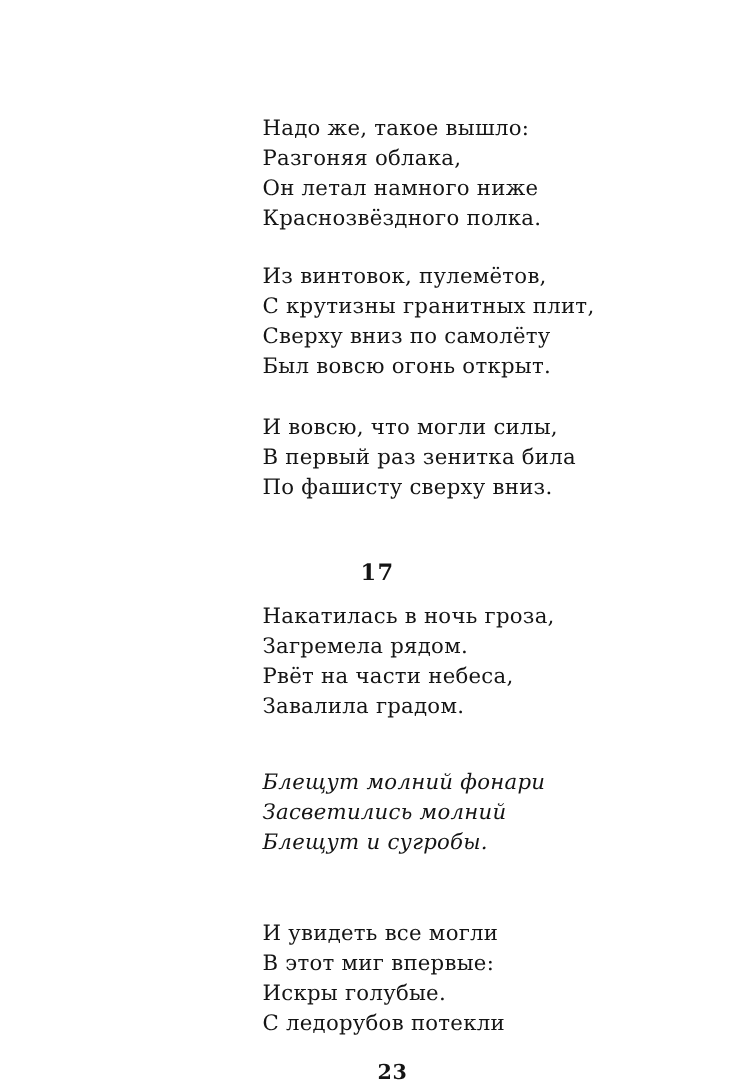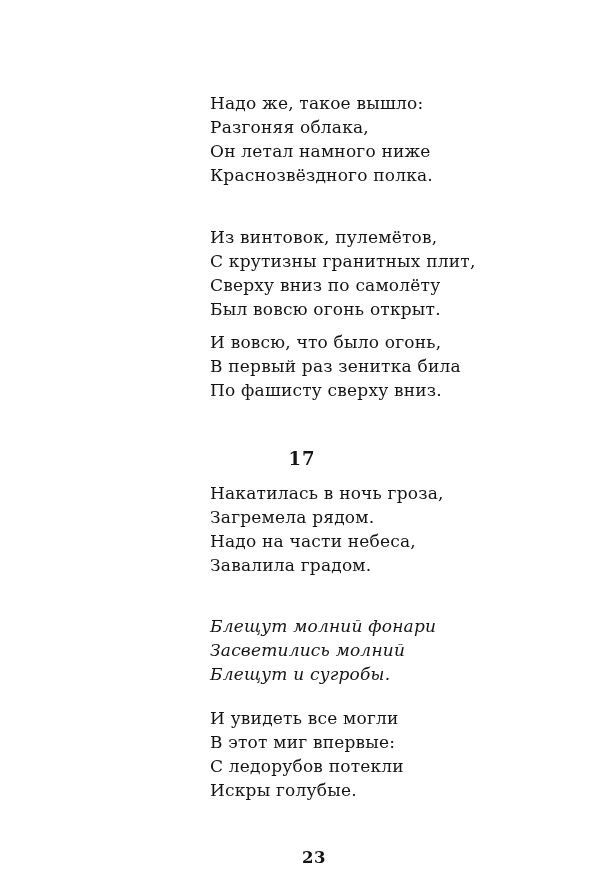--- a/index.html
+++ b/index.html
@@ -24,25 +24,25 @@
     font-size: 17px;
     line-height: 24px;
     letter-spacing: 0.2px;
   }
   .stanza p {
     margin: 0;
     padding: 0;
     white-space: nowrap;
   }
   .stanza-1 { top: 44px; }
-  .stanza-2 { top: 178px; }
+  .stanza-2 { top: 162px; }
   .stanza-3 { top: 283px; }
   .stanza-4 { top: 434px; }
   .stanza-5 { top: 567px; font-style: italic; }
-  .stanza-6 { top: 659px; }
+  .stanza-6 { top: 688px; }
   .section-heading {
     position: absolute;
     top: 401px;
     left: 0;
     width: 600px;
     text-align: center;
     font-size: 18px;
     font-weight: 700;
     letter-spacing: 1px;
     transform: translateX(2px);
@@ -72,42 +72,42 @@
   </div>
 
   <div class="stanza stanza-2">
     <p>Из винтовок, пулемётов,</p>
     <p>С крутизны гранитных плит,</p>
     <p>Сверху вниз по самолёту</p>
     <p>Был вовсю огонь открыт.</p>
   </div>
 
   <div class="stanza stanza-3">
-    <p>И вовсю, что было огонь,</p>
+    <p>И вовсю, что могли силы,</p>
     <p>В первый раз зенитка била</p>
     <p>По фашисту сверху вниз.</p>
   </div>
 
   <div class="section-heading">17</div>
 
   <div class="stanza stanza-4">
     <p>Накатилась в ночь гроза,</p>
     <p>Загремела рядом.</p>
-    <p>Надо на части небеса,</p>
+    <p>Рвёт на части небеса,</p>
     <p>Завалила градом.</p>
   </div>
 
   <div class="stanza stanza-5">
     <p>Блещут молний фонари</p>
     <p>Засветились молний</p>
     <p>Блещут и сугробы.</p>
   </div>
 
   <div class="stanza stanza-6">
     <p>И увидеть все могли</p>
     <p>В этот миг впервые:</p>
+    <p>Искры голубые.</p>
     <p>С ледорубов потекли</p>
-    <p>Искры голубые.</p>
   </div>
 
   <div class="page-number">23</div>
 
 </div>
 
 </body></html>

